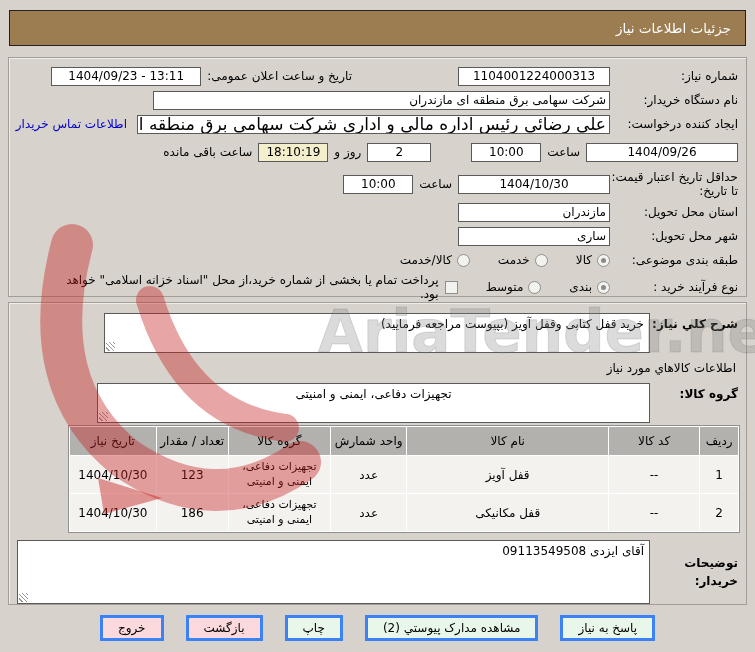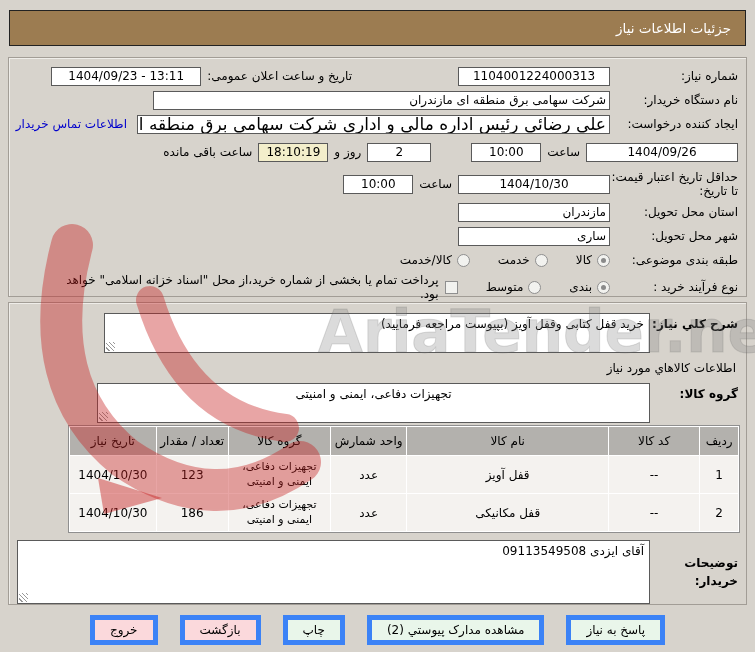--- a/index.html
+++ b/index.html
@@ -36,21 +36,21 @@
   .group-area{width:553px;height:40px;text-align:center}
   .section-h{font-weight:normal;margin:8px 6px 8px}
   table{border-collapse:separate;border-spacing:1px;background:#fff;border:1px solid #8f8f8f;width:672px;margin:2px 2px 0 auto}
   th{background:#b3b1ad;font-weight:normal;height:28px;font-size:12px;padding:0 2px}
   td{background:#f4f2ef;text-align:center;height:37px;font-size:12px;padding:0 2px}
   td.small{font-size:11px;line-height:1.3}
   .notes-row{margin-top:7px;align-items:center}
   .notes-label{flex:none;width:88px;font-weight:bold;line-height:1.5}
   .notes-area{width:716px;height:64px}
   .btnbar{position:absolute;top:615px;right:0;left:0;display:flex;justify-content:center;gap:22px}
-  .btn{height:22px;border:5px solid #3b82f6;display:flex;align-items:center;justify-content:center;padding:10px 15px;font-size:12px;cursor:pointer;white-space:nowrap}
+  .btn{height:22px;border:3px solid #3b82f6;display:flex;align-items:center;justify-content:center;padding:10px 15px;font-size:12px;cursor:pointer;white-space:nowrap}
   .btn.green{background:#e9f6ea}
   .btn.pink{background:#fbd9dc}
   .watermark{position:absolute;top:0;left:0;pointer-events:none;z-index:9}
 </style>
 </head>
 <body>
 
 <div class="titlebar">جزئیات اطلاعات نیاز</div>
 
 <div class="panel" id="panelA">

